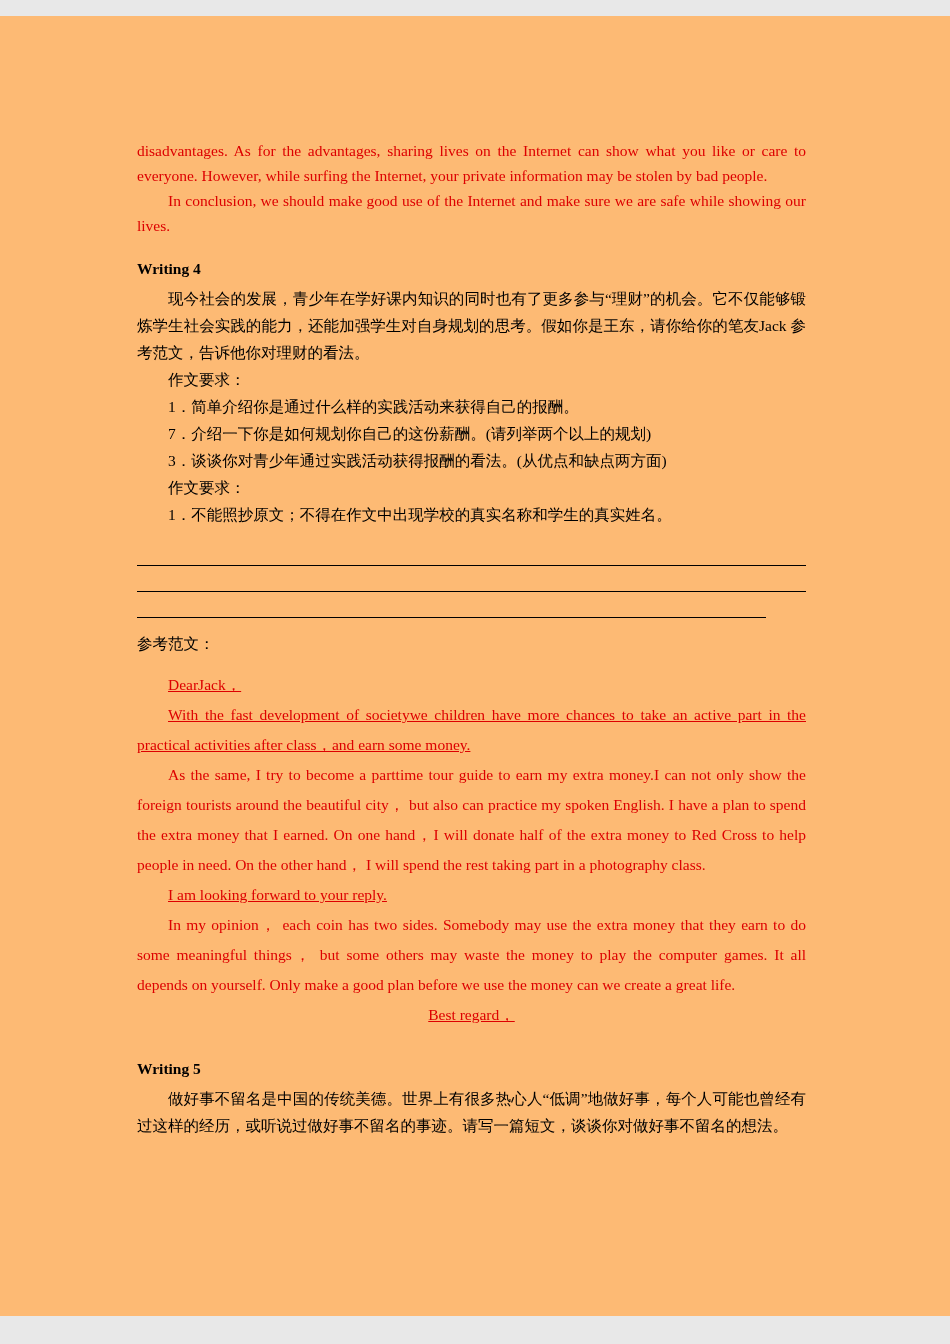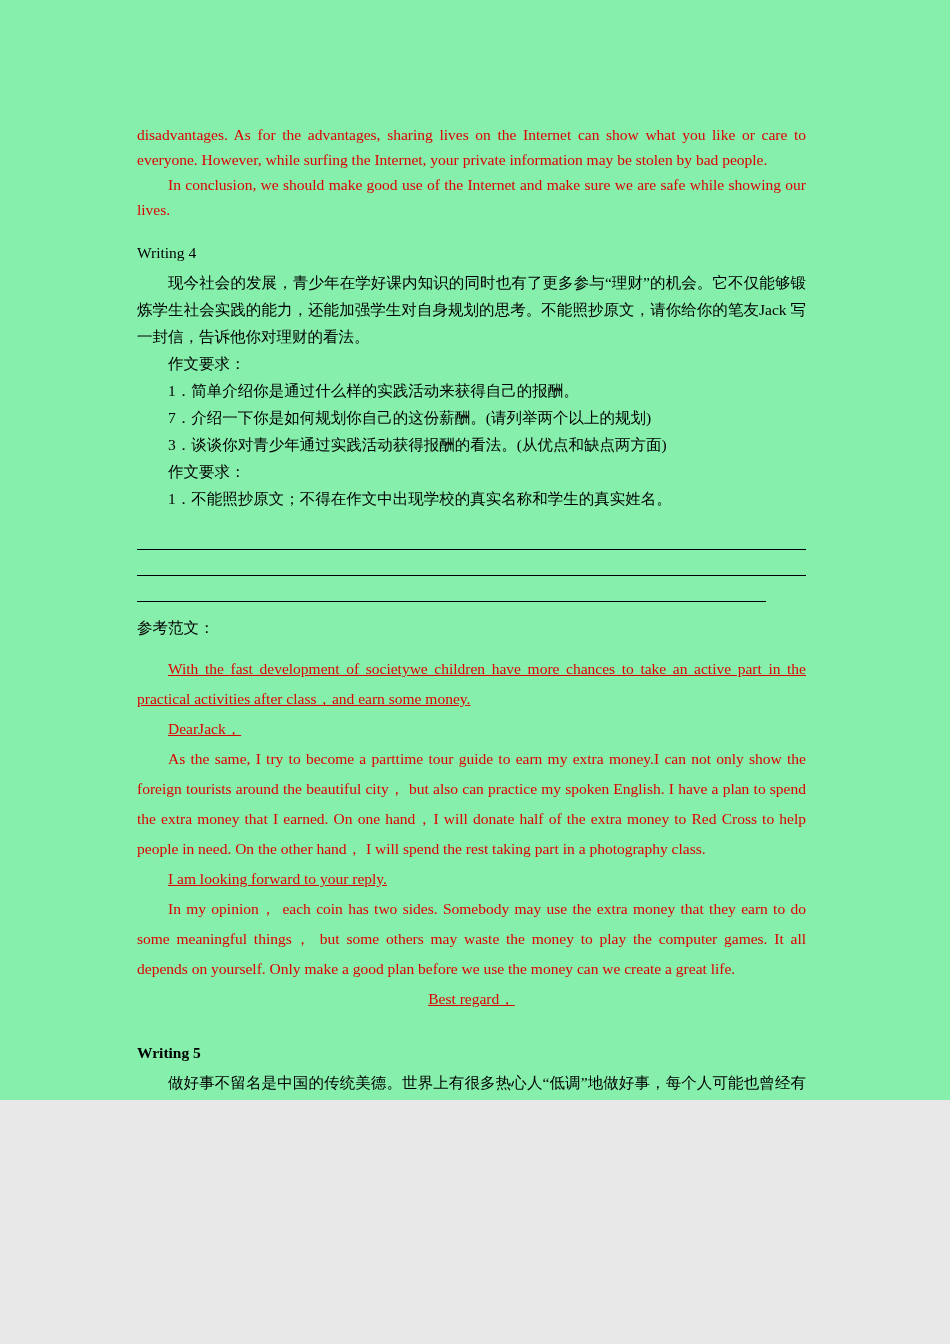--- a/index.html
+++ b/index.html
@@ -1,33 +1,33 @@
 <!DOCTYPE html>
 <html><head>
 <meta charset="utf-8">
 <style>
   html,body { margin:0; padding:0; background:#e8e8e8; }
   .page {
     position:relative;
-    width:950px; height:1100px;
-    margin:0 auto;
-    background:#86efac;
+    width:950px; height:1300px;
+    margin:16px auto;
+    background:#fdba74;
     box-sizing:border-box;
     padding:122px 144px 40px 137px;
     font-family:"Liberation Serif","DejaVu Serif",serif;
     font-size:15.5px;
     color:#000000;
     overflow:hidden;
   }
   p { margin:0; }
   .red { color:#dd0000; }
   .just { text-align:justify; }
   .indent { text-indent:2em; }
   .en-top { line-height:25px; }
-  .heading { font-weight:normal; line-height:25px; margin-top:18px; }
+  .heading { font-weight:bold; line-height:25px; margin-top:18px; }
   .cn { line-height:27px; }
   .cn-block { margin-top:4px; }
   .cn-label { padding-left:2em; }
   .cn-item { padding-left:2em; }
   .answer-lines { margin-top:12px; }
   .answer-line { height:25px; border-bottom:1px solid #000; }
   .answer-line.short { width:94%; }
   .essay { line-height:30px; }
   .essay-block { margin-top:12px; }
   .sample-label { line-height:28px; margin-top:12px; }
@@ -39,40 +39,40 @@
 <body>
 
 <div class="page">
 
   <p class="red just en-top">disadvantages. As for the advantages, sharing lives on the Internet can show what you like or care to everyone. However, while surfing the Internet, your private information may be stolen by bad people.</p>
   <p class="red just en-top indent">In conclusion, we should make good use of the Internet and make sure we are safe while showing our lives.</p>
 
   <p class="heading">Writing 4</p>
 
   <div class="cn-block">
-    <p class="cn just indent">现今社会的发展，青少年在学好课内知识的同时也有了更多参与“理财”的机会。它不仅能够锻炼学生社会实践的能力，还能加强学生对自身规划的思考。不能照抄原文，请你给你的笔友Jack 写一封信，告诉他你对理财的看法。</p>
+    <p class="cn just indent">现今社会的发展，青少年在学好课内知识的同时也有了更多参与“理财”的机会。它不仅能够锻炼学生社会实践的能力，还能加强学生对自身规划的思考。假如你是王东，请你给你的笔友Jack 参考范文，告诉他你对理财的看法。</p>
     <p class="cn cn-label">作文要求：</p>
     <p class="cn cn-item">1．简单介绍你是通过什么样的实践活动来获得自己的报酬。</p>
     <p class="cn cn-item">7．介绍一下你是如何规划你自己的这份薪酬。(请列举两个以上的规划)</p>
     <p class="cn cn-item">3．谈谈你对青少年通过实践活动获得报酬的看法。(从优点和缺点两方面)</p>
     <p class="cn cn-label">作文要求：</p>
     <p class="cn cn-item">1．不能照抄原文；不得在作文中出现学校的真实名称和学生的真实姓名。</p>
   </div>
 
   <div class="answer-lines">
     <div class="answer-line"></div>
     <div class="answer-line"></div>
     <div class="answer-line short"></div>
   </div>
 
   <p class="sample-label">参考范文：</p>
 
   <div class="essay-block">
+    <p class="red essay indent"><span class="u">DearJack，</span></p>
     <p class="red essay just indent u">With the fast development of societywe children have more chances to take an active part in the practical activities after class，and earn some money.</p>
-    <p class="red essay indent"><span class="u">DearJack，</span></p>
     <p class="red essay just indent">As the same, I try to become a parttime tour guide to earn my extra money.I can not only show the foreign tourists around the beautiful city， but also can practice my spoken English. I have a plan to spend the extra money that I earned. On one hand，I will donate half of the extra money to Red Cross to help people in need. On the other hand， I will spend the rest taking part in a photography class.</p>
     <p class="red essay indent"><span class="u">I am looking forward to your reply.</span></p>
     <p class="red essay just indent">In my opinion， each coin has two sides. Somebody may use the extra money that they earn to do some meaningful things， but some others may waste the money to play the computer games. It all depends on yourself. Only make a good plan before we use the money can we create a great life.</p>
     <p class="red essay right"><span class="u">Best regard，</span></p>
   </div>
 
   <p class="heading-2">Writing 5</p>
   <p class="cn just indent cn-block">做好事不留名是中国的传统美德。世界上有很多热心人“低调”地做好事，每个人可能也曾经有过这样的经历，或听说过做好事不留名的事迹。请写一篇短文，谈谈你对做好事不留名的想法。</p>
 
 </div>

